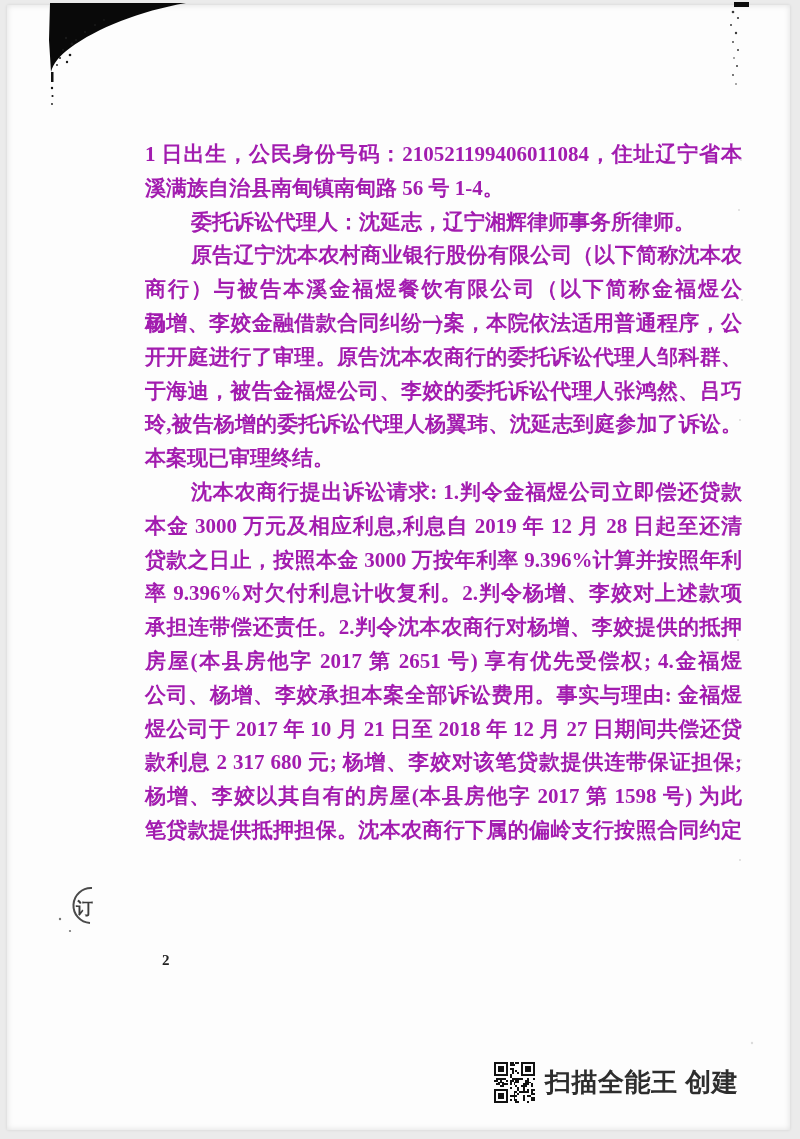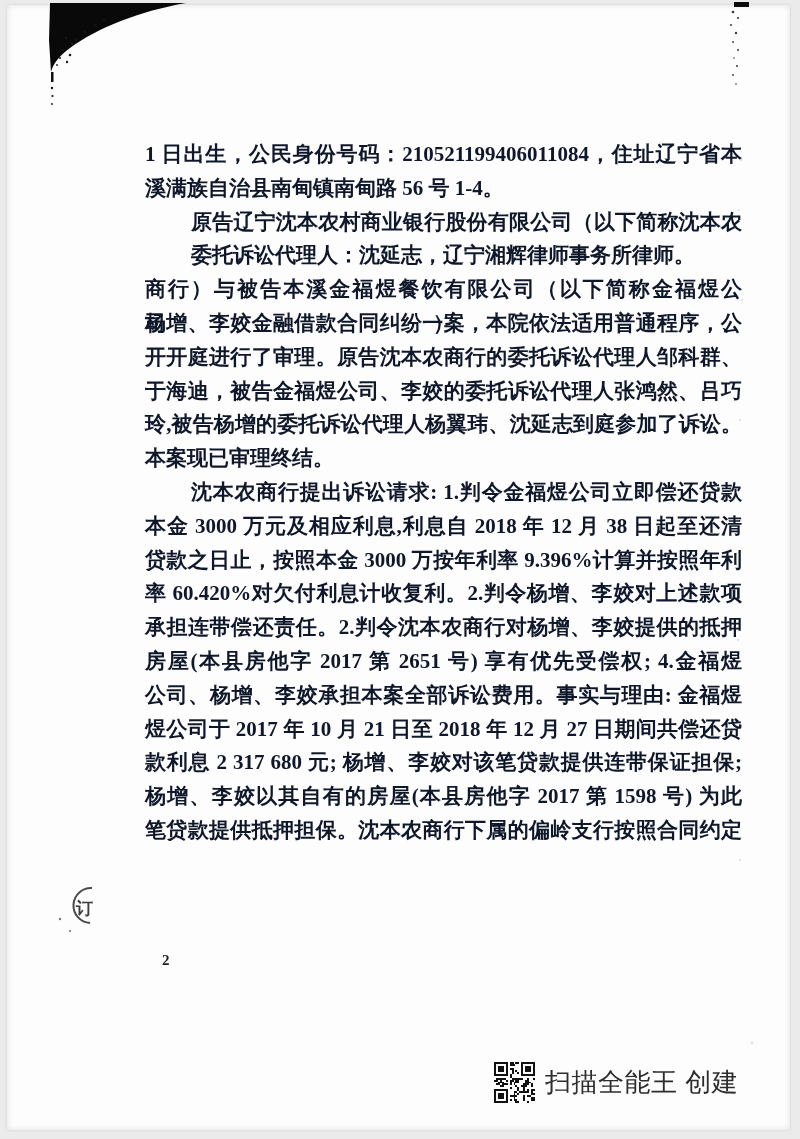--- a/index.html
+++ b/index.html
@@ -12,21 +12,21 @@
     position:absolute;left:7px;top:5px;right:10px;bottom:9px;
     background:#fdfdfd;
     box-shadow:0 0 6px rgba(0,0,0,0.12) inset, 0 0 3px rgba(0,0,0,0.10);
   }
   .artifacts{
     position:absolute;left:0;top:0;width:800px;height:1139px;
     pointer-events:none;
   }
   .text-block{
     position:absolute;left:138px;top:133px;width:597px;
-    color:#0f172a;font-weight:700;font-size:21px;
+    color:#a21caf;font-weight:700;font-size:21px;
   }
   .line{
     height:33.8px;line-height:33.8px;
     text-align:left;
   }
   .line.justify{
     text-align:justify;
     text-align-last:justify;
   }
   .line.indent{
@@ -37,44 +37,44 @@
     position:absolute;left:155px;top:947px;
     font-size:15px;font-weight:700;color:#222;
   }
   .footer{
     position:absolute;left:487px;top:1055px;height:44px;
     display:flex;align-items:center;gap:10px;
   }
   .qr{width:41px;height:41px;display:block;}
   .watermark-text{
     font-family:"Liberation Sans","DejaVu Sans",sans-serif;
-    font-size:26px;font-weight:400;color:#2d2d2d;
+    font-size:26px;font-weight:700;color:#2d2d2d;
     letter-spacing:0.5px;white-space:nowrap;
   }
 </style>
 </head>
 <body>
 
 <div class="page">
 
   <div class="text-block">
       <div class="line justify">1 日出生，公民身份号码：210521199406011084，住址辽宁省本</div>
       <div class="line">溪满族自治县南甸镇南甸路 56 号 1-4。</div>
+      <div class="line indent">委托诉讼代理人：沈延志，辽宁湘辉律师事务所律师。</div>
       <div class="line indent justify">原告辽宁沈本农村商业银行股份有限公司（以下简称沈本农</div>
-      <div class="line indent">委托诉讼代理人：沈延志，辽宁湘辉律师事务所律师。</div>
       <div class="line justify">商行）与被告本溪金福煜餐饮有限公司（以下简称金福煜公司）、</div>
       <div class="line justify">杨增、李姣金融借款合同纠纷一案，本院依法适用普通程序，公</div>
       <div class="line justify">开开庭进行了审理。原告沈本农商行的委托诉讼代理人邹科群、</div>
       <div class="line justify">于海迪，被告金福煜公司、李姣的委托诉讼代理人张鸿然、吕巧</div>
       <div class="line justify">玲,被告杨增的委托诉讼代理人杨翼玮、沈延志到庭参加了诉讼。</div>
       <div class="line">本案现已审理终结。</div>
       <div class="line indent justify">沈本农商行提出诉讼请求: 1.判令金福煜公司立即偿还贷款</div>
-      <div class="line justify">本金 3000 万元及相应利息,利息自 2018 年 12 月 38 日起至还清</div>
+      <div class="line justify">本金 3000 万元及相应利息,利息自 2019 年 12 月 28 日起至还清</div>
       <div class="line justify">贷款之日止，按照本金 3000 万按年利率 9.396%计算并按照年利</div>
-      <div class="line justify">率 60.420%对欠付利息计收复利。2.判令杨增、李姣对上述款项</div>
+      <div class="line justify">率 9.396%对欠付利息计收复利。2.判令杨增、李姣对上述款项</div>
       <div class="line justify">承担连带偿还责任。2.判令沈本农商行对杨增、李姣提供的抵押</div>
       <div class="line justify">房屋(本县房他字 2017 第 2651 号) 享有优先受偿权; 4.金福煜</div>
       <div class="line justify">公司、杨增、李姣承担本案全部诉讼费用。事实与理由: 金福煜</div>
       <div class="line justify">煜公司于 2017 年 10 月 21 日至 2018 年 12 月 27 日期间共偿还贷</div>
       <div class="line justify">款利息 2 317 680 元; 杨增、李姣对该笔贷款提供连带保证担保;</div>
       <div class="line justify">杨增、李姣以其自有的房屋(本县房他字 2017 第 1598 号) 为此</div>
       <div class="line justify">笔贷款提供抵押担保。沈本农商行下属的偏岭支行按照合同约定</div>
     </div>
 
   <div class="page-number">2</div>

